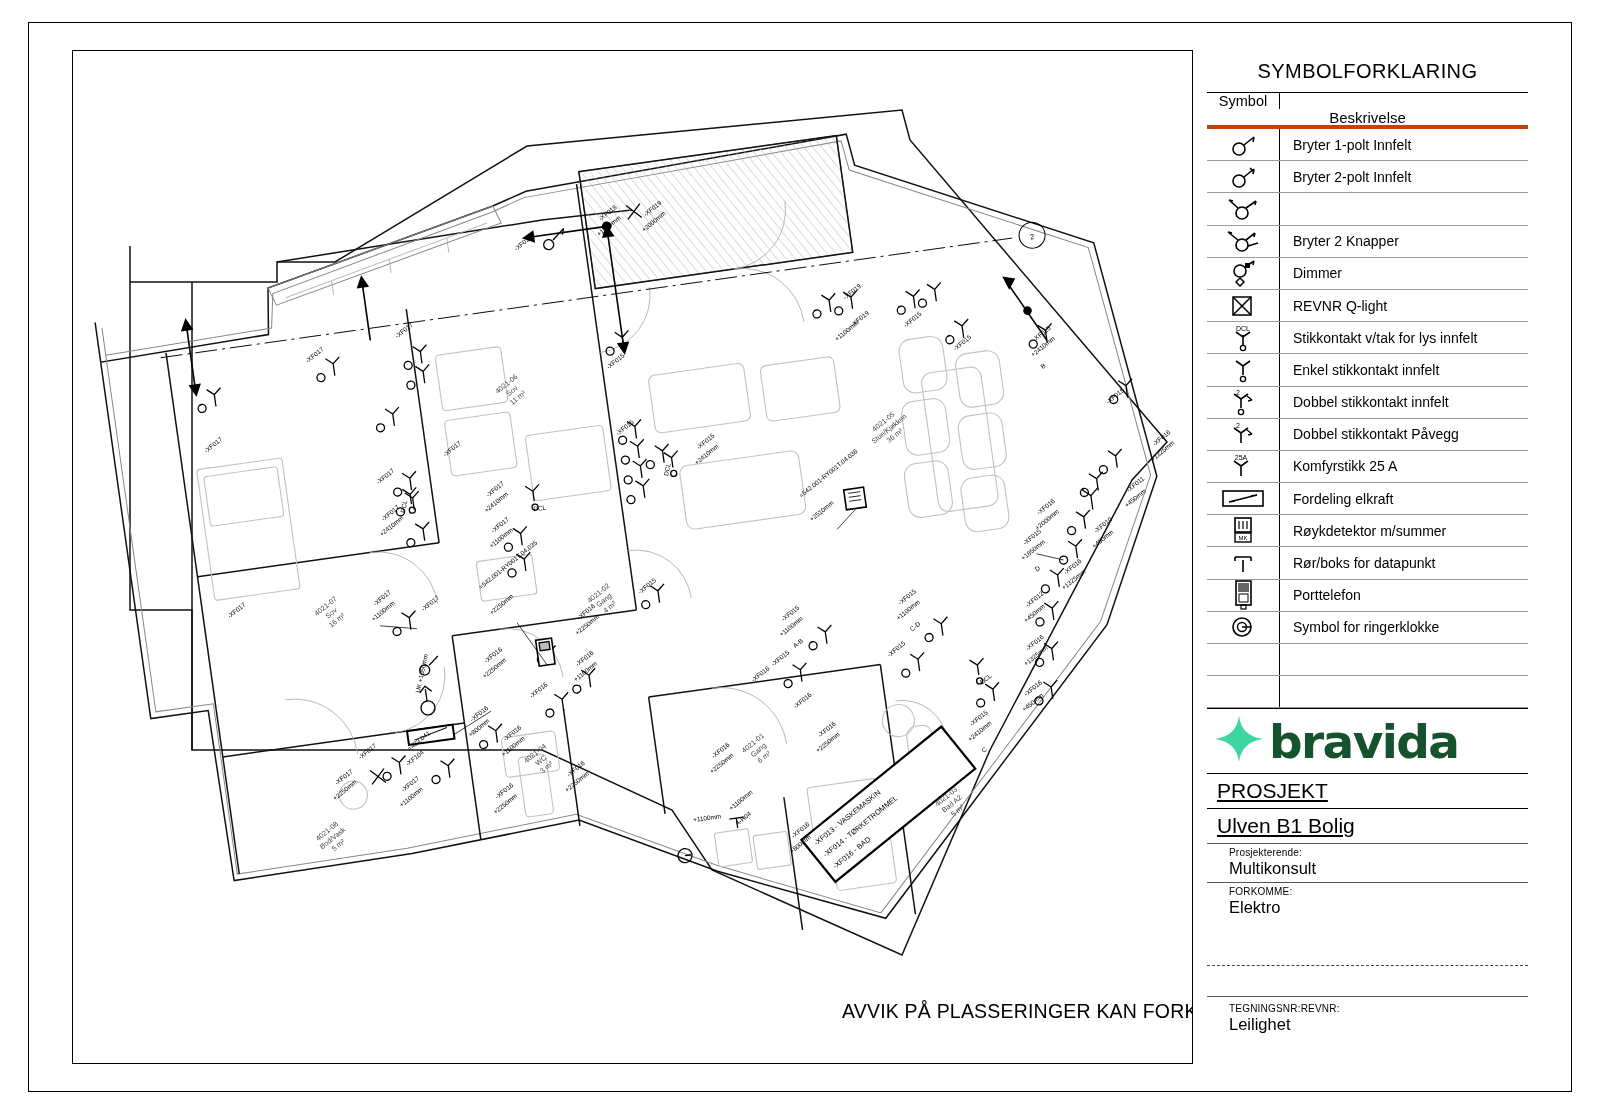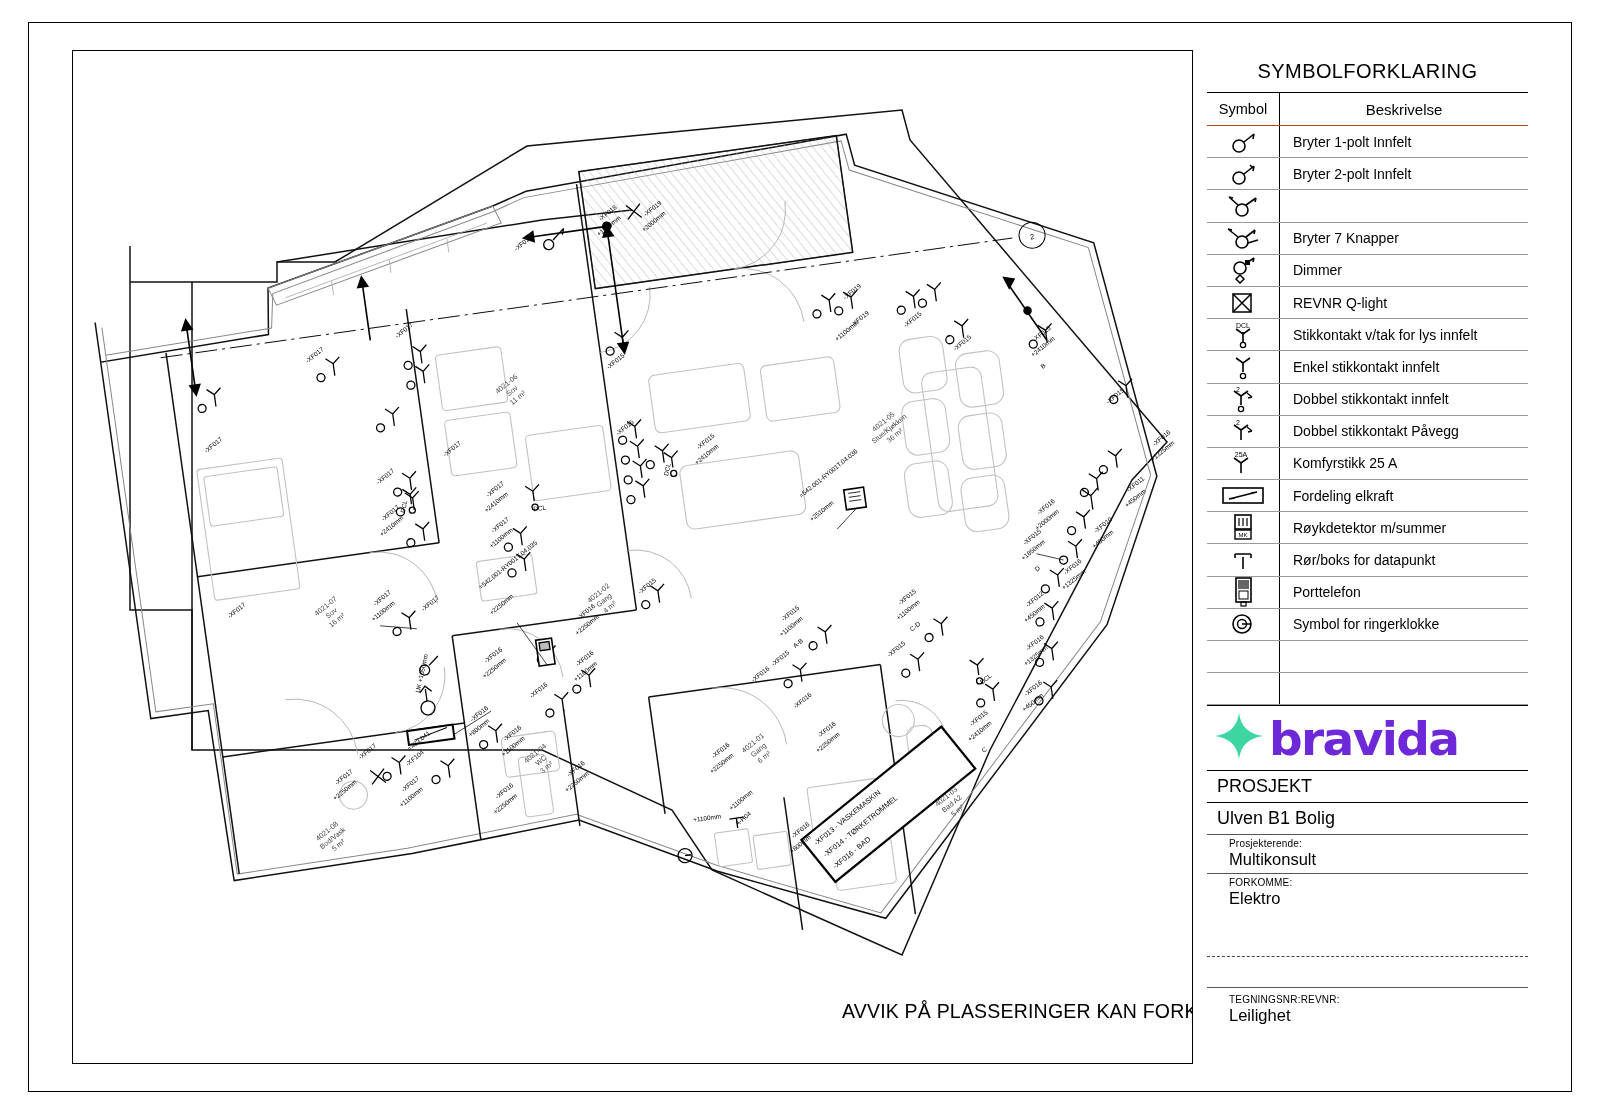--- a/index.html
+++ b/index.html
@@ -13,44 +13,44 @@
   .frame-inner{position:absolute;left:72px;top:50px;width:1456px;height:1014px;
                border:1.6px solid #000;box-sizing:border-box;}
 
   
   .panel{position:absolute;left:1192px;top:50px;width:336px;height:1014px;
          border-left:1.6px solid #000;box-sizing:border-box;background:#fff;}
   .panel-in{position:absolute;left:14px;top:0;right:0;bottom:0;}
 
   .legend-title{height:42px;display:flex;align-items:center;justify-content:center;
                 font-size:20px;letter-spacing:.4px;border-bottom:1px solid #000;}
-  .legend-head{height:32px;display:flex;border-bottom:1px solid #c2410c;}
+  .legend-head{height:32px;display:flex;border-bottom:4px solid #c2410c;flex-direction:column;}
   .lh-sym{width:72px;display:flex;align-items:center;justify-content:center;
           font-size:14.5px;border-right:1px solid #000;}
   .lh-desc{flex:1;display:flex;align-items:center;justify-content:center;
            font-size:15px;font-weight:normal;}
   .lrow{height:31.2px;display:flex;border-bottom:1px solid #9a9a9a;}
   .lrow .sym{width:72px;display:flex;align-items:center;justify-content:center;
              border-right:1px solid #000;}
   .lrow .desc{flex:1;display:flex;align-items:center;padding-left:13px;font-size:14px;}
   .lrow.empty{border-bottom:1px solid #9a9a9a;}
   .sym svg{display:block;}
 
   
   .tb{border-top:1.6px solid #000;}
   .logo-cell{height:64px;display:flex;align-items:center;padding-left:6px;
              border-bottom:1.3px solid #000;overflow:hidden;}
   .logo-star{flex:0 0 auto;margin-right:4px;}
-  .logo-word{font-size:47px;font-weight:bold;color:#6d28d9;letter-spacing:-1.6px;
+  .logo-word{font-size:47px;font-weight:bold;color:#14532d;letter-spacing:-1.6px;
              line-height:1;font-family:"DejaVu Sans",sans-serif;}
   .tb-row{border-bottom:1.3px solid #000;padding:3px 0 4px 10px;}
   .tb-row.thin{border-bottom:1px solid #555;}
   .tb-cap{font-size:10px;letter-spacing:.2px;padding-left:12px;}
   .tb-val{font-size:16.5px;padding-left:12px;margin-top:1px;}
-  .tb-plain{font-size:18px;padding:5px 0 5px 10px;}
+  .tb-plain{font-size:21px;padding:5px 0 5px 10px;text-decoration:underline;}
   .tb-blank{height:44px;border-bottom:1px dashed #444;}
   .tb-blank2{height:30px;border-bottom:1px solid #555;}
   .tb-last{display:flex;padding:6px 14px 0 10px;}
 
   
   #plan{position:absolute;left:72px;top:50px;width:1120px;height:1014px;overflow:hidden;}
   #plan svg{position:absolute;left:0;top:0;}
   .caption{position:absolute;left:770px;top:950px;font-size:19.5px;letter-spacing:.2px;
            white-space:nowrap;}
 
@@ -547,21 +547,21 @@
               </svg>
             </div>
           </div>
           <div class="lrow">
             <div class="sym">
               <svg width="44" height="26">
                 <circle cx="21" cy="17" r="6" fill="none" stroke="#000" stroke-width="1.6"></circle>
                 <path d="M17,12 L7,4 M7,4 l4,1 M25,12 L34,5 M34,5 l-1,4 M27,18 L37,15" fill="none" stroke="#000" stroke-width="1.6"></path>
               </svg>
             </div>
-            <div class="desc">Bryter 7 Knapper</div>
+            <div class="desc">Bryter 2 Knapper</div>
           </div>
           <div class="lrow">
             <div class="sym">
               <svg width="44" height="28">
                 <circle cx="19" cy="12" r="6" fill="none" stroke="#000" stroke-width="1.6"></circle>
                 <path d="M24,8 L33,2 M33,2 l-1,4" fill="none" stroke="#000" stroke-width="1.6"></path>
                 <rect x="24" y="4" width="5" height="5" fill="#000"></rect>
                 <path d="M19,19 l4,4 -4,4 -4,-4 z" fill="none" stroke="#000" stroke-width="1.5"></path>
               </svg>
             </div>

